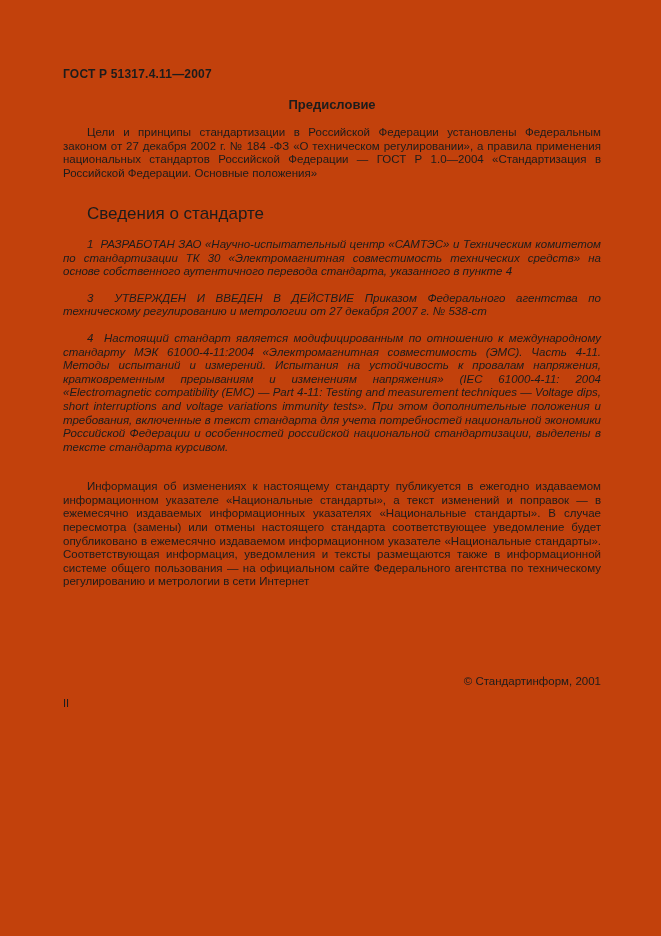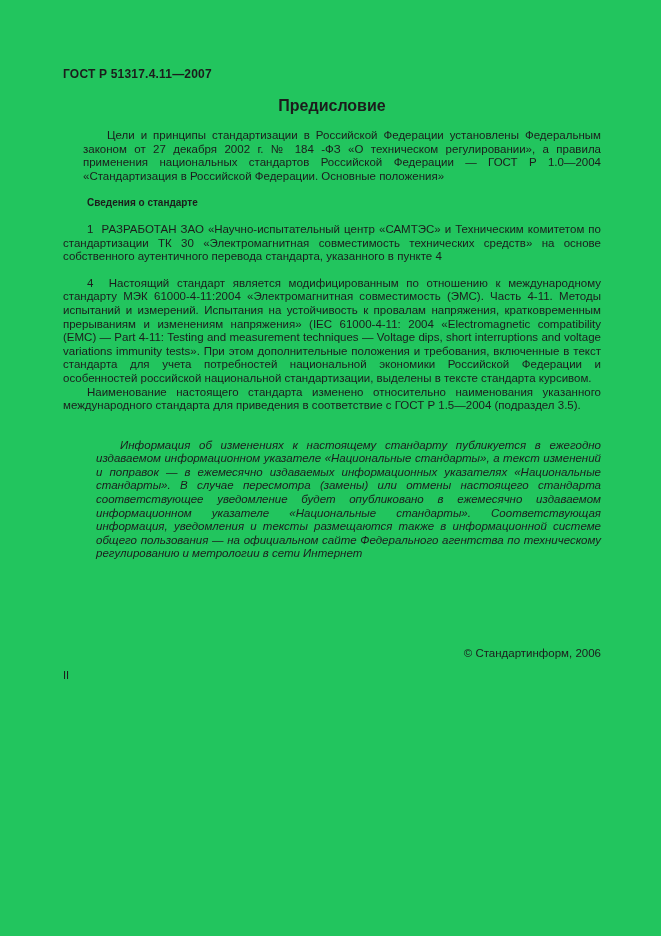--- a/index.html
+++ b/index.html
@@ -4,65 +4,63 @@
 <style>
   html, body {
     margin: 0;
     padding: 0;
     background: #ffffff;
   }
   .page {
     position: relative;
     width: 661px;
     height: 936px;
-    background: #22c55e;
+    background: #c2410c;
     font-family: "Liberation Sans", sans-serif;
     color: #1c1c1c;
     overflow: hidden;
   }
   .content {
     position: absolute;
     left: 63px;
     top: 0;
     width: 538px;
   }
   .doc-header {
     margin-top: 67px;
     font-size: 12px;
     font-weight: bold;
     letter-spacing: 0.2px;
   }
   .title {
     margin: 16px 0 0 0;
     text-align: center;
-    font-size: 16px;
+    font-size: 13px;
     font-weight: bold;
   }
   .para {
     margin: 0;
     font-size: 11.5px;
     line-height: 13.6px;
     text-align: justify;
     hyphens: auto;
   }
   .indent { text-indent: 24px; }
-  .intro { margin-top: 14px; margin-left: 20px; }
+  .intro { margin-top: 14px; }
   .section-heading {
-    margin-top: 13px;
-    font-size: 10px;
+    margin-top: 27px;
+    font-size: 17px;
     line-height: 13.6px;
-    font-weight: bold;
+    font-weight: normal;
     text-indent: 24px;
   }
-  .clause { margin-top: 13px; }
+  .clause { margin-top: 13px; font-style: italic; }
   .tight { margin-top: 0; }
   .note-italic {
     margin-top: 26px;
-    font-style: italic;
-    margin-left: 33px;
   }
   .copyright-line {
     margin: 86px 0 0 0;
     font-size: 11.5px;
     text-align: right;
   }
   .disclaimer { margin-top: 14px; }
   .page-number {
     margin-top: 10px;
     font-size: 11px;
@@ -78,28 +76,28 @@
 
     <div class="title">Предисловие</div>
 
     <p class="para indent intro">Цели и принципы стандартизации в Российской Федерации установлены Федеральным законом от 27 декабря 2002 г. № 184 -ФЗ «О техническом регулировании», а правила применения национальных стандартов Российской Федерации — ГОСТ Р 1.0—2004 «Стандартизация в Российской Федерации. Основные положения»</p>
 
     <p class="section-heading">Сведения о стандарте</p>
 
     <p class="para indent clause">1&nbsp; РАЗРАБОТАН ЗАО «Научно-испытательный центр «САМТЭС» и Техническим комитетом по стандартизации ТК 30 «Электромагнитная совместимость технических средств» на основе собственного аутентичного перевода стандарта, указанного в пункте 4</p>
 
 
+    <p class="para indent clause">3&nbsp; УТВЕРЖДЕН И ВВЕДЕН В ДЕЙСТВИЕ Приказом Федерального агентства по техническому регулированию и метрологии от 27 декабря 2007 г. № 538-ст</p>
 
     <p class="para indent clause">4&nbsp; Настоящий стандарт является модифицированным по отношению к международному стандарту МЭК 61000-4-11:2004 «Электромагнитная совместимость (ЭМС). Часть 4-11. Методы испытаний и измерений. Испытания на устойчивость к провалам напряжения, кратковременным прерываниям и изменениям напряжения» (IEC 61000-4-11: 2004 «Electromagnetic compatibility (EMC) — Part 4-11: Testing and measurement techniques — Voltage dips, short interruptions and voltage variations immunity tests». При этом дополнительные положения и требования, включенные в текст стандарта для учета потребностей национальной экономики Российской Федерации и особенностей российской национальной стандартизации, выделены в тексте стандарта курсивом.</p>
 
-    <p class="para indent tight">Наименование настоящего стандарта изменено относительно наименования указанного международного стандарта для приведения в соответствие с ГОСТ Р 1.5—2004 (подраздел 3.5).</p>
 
 
 
     <p class="para indent note-italic">Информация об изменениях к настоящему стандарту публикуется в ежегодно издаваемом информационном указателе «Национальные стандарты», а текст изменений и поправок — в ежемесячно издаваемых информационных указателях «Национальные стандарты». В случае пересмотра (замены) или отмены настоящего стандарта соответствующее уведомление будет опубликовано в ежемесячно издаваемом информационном указателе «Национальные стандарты». Соответствующая информация, уведомления и тексты размещаются также в информационной системе общего пользования — на официальном сайте Федерального агентства по техническому регулированию и метрологии в сети Интернет</p>
 
-    <p class="copyright-line">© Стандартинформ, 2006</p>
+    <p class="copyright-line">© Стандартинформ, 2001</p>
 
 
     <div class="page-number">II</div>
 
   </div>
 </div>
 
 </body></html>

